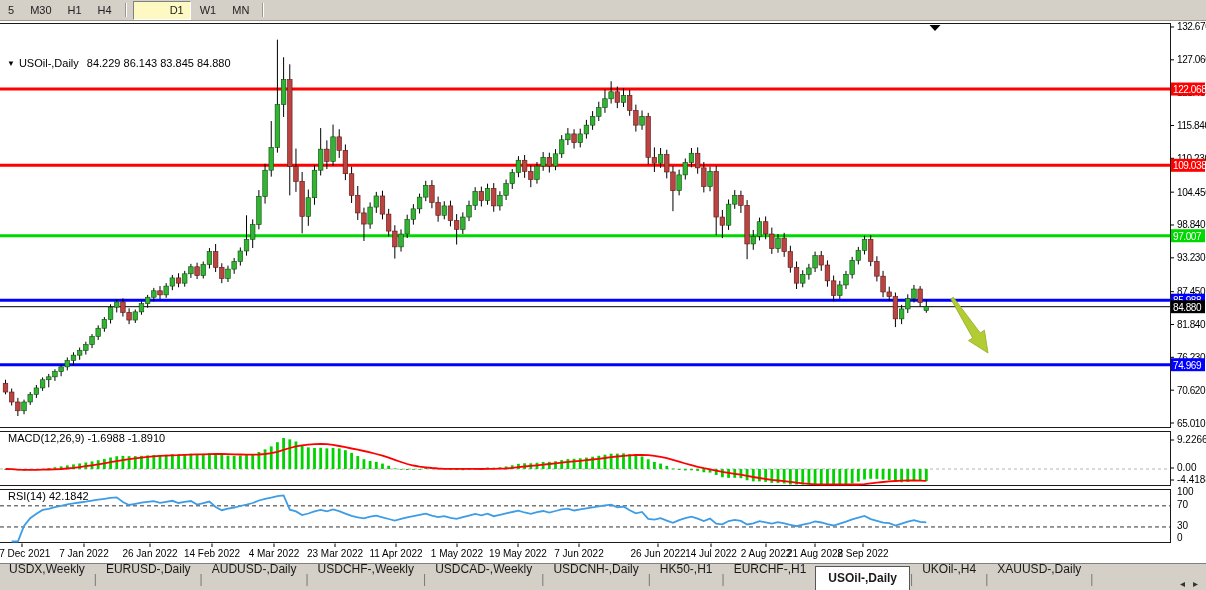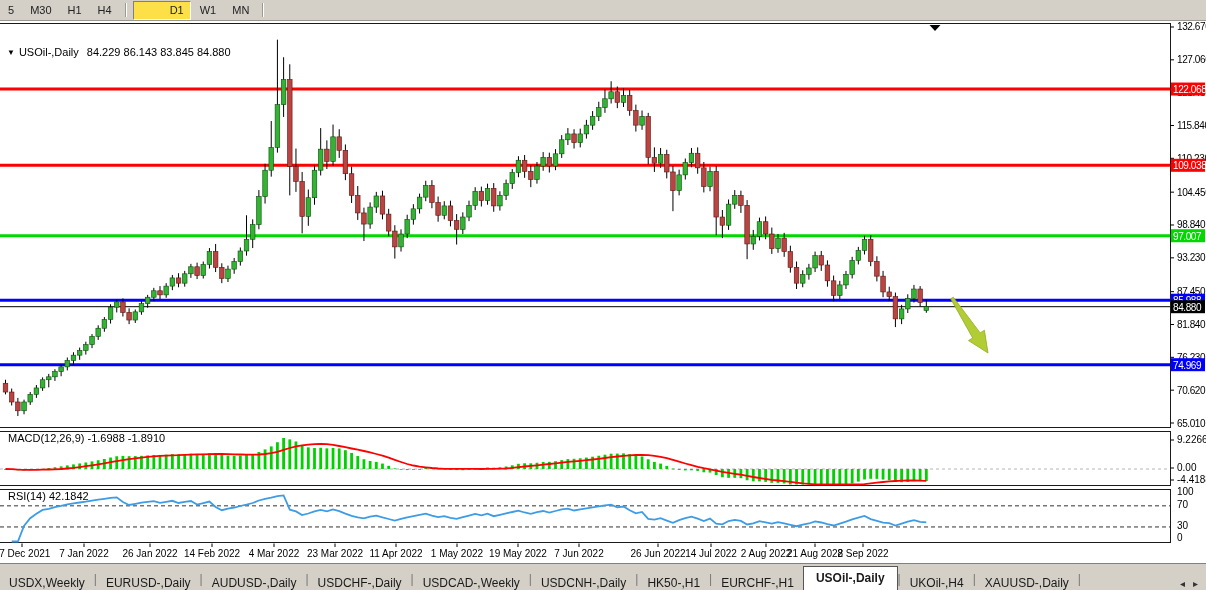--- a/index.html
+++ b/index.html
@@ -3,32 +3,32 @@
 <meta charset="utf-8">
 <style>
   html,body{margin:0;padding:0;}
   body{width:1206px;height:590px;overflow:hidden;background:#d4d0c8;
        font-family:"Liberation Sans",sans-serif;-webkit-font-smoothing:none;}
   .app{position:relative;width:1206px;height:590px;}
   
   .tf-toolbar{position:absolute;left:0;top:0;width:1206px;height:20px;background:#d4d0c8;
       border-bottom:1px solid #9b9890;display:flex;align-items:center;font-size:11px;color:#222;z-index:5;}
   .tf-btn{padding:2px 6px;margin:0 1px;border:1px solid transparent;cursor:default;line-height:13px;}
-  .tf-btn.active{background:#fde047;border-color:#808080 #ffffff #ffffff #808080;padding-left:36px;}
+  .tf-btn.active{background:#fef9c3;border-color:#808080 #ffffff #ffffff #808080;padding-left:36px;}
   .tf-sep{width:1px;height:14px;background:#9b9890;margin:0 5px;border-right:1px solid #fff;}
   
   .chart-area{position:absolute;left:0;top:20px;width:1206px;height:543px;background:#ffffff;}
   svg.canvas{position:absolute;left:0;top:0;z-index:1;}
-  .chart-title{position:absolute;left:7px;top:26px;z-index:2;font-size:11px;color:#000;white-space:nowrap;}
+  .chart-title{position:absolute;left:7px;top:37px;z-index:2;font-size:11px;color:#000;white-space:nowrap;}
   .chart-title .dd{font-size:8px;vertical-align:1px;margin-right:4px;}
   .chart-title .sym{margin-right:8px;}
   
   .tabbar{position:absolute;left:0;top:563px;width:1206px;height:27px;background:#d4d0c8;
       border-top:1px solid #808080;display:flex;align-items:flex-end;font-size:12px;color:#1a1a1a;z-index:5;}
-  .tab{padding:4px 9px 1px 9px;white-space:nowrap;cursor:default;}
+  .tab{padding:4px 9px 15px 9px;white-space:nowrap;cursor:default;}
   .tab.active{background:#ffffff;border:1px solid #565656;border-bottom:none;font-weight:bold;
       padding:4px 12px 6px 12px;margin-top:-2px;}
   .tab-sep{color:#777;padding:4px 0 5px 0;}
   .tab-scroll{margin-left:auto;display:flex;align-items:center;padding-right:4px;}
   .scroll-btn{font-size:10px;color:#333;padding:2px 4px;cursor:default;}
 </style>
 </head>
 <body>
 
 <div class="app">
@@ -615,21 +615,21 @@
     </div>
   </div>
 
   <div class="tabbar">
       <div class="tab">USDX,Weekly</div>
       <div class="tab-sep">|</div>
       <div class="tab">EURUSD-,Daily</div>
       <div class="tab-sep">|</div>
       <div class="tab">AUDUSD-,Daily</div>
       <div class="tab-sep">|</div>
-      <div class="tab">USDCHF-,Daily</div>
+      <div class="tab">USDCHF-,Weekly</div>
       <div class="tab-sep">|</div>
       <div class="tab">USDCAD-,Weekly</div>
       <div class="tab-sep">|</div>
       <div class="tab">USDCNH-,Daily</div>
       <div class="tab-sep">|</div>
       <div class="tab">HK50-,H1</div>
       <div class="tab-sep">|</div>
       <div class="tab">EURCHF-,H1</div>
       <div class="tab active">USOil-,Daily</div>
       <div class="tab-sep">|</div>

